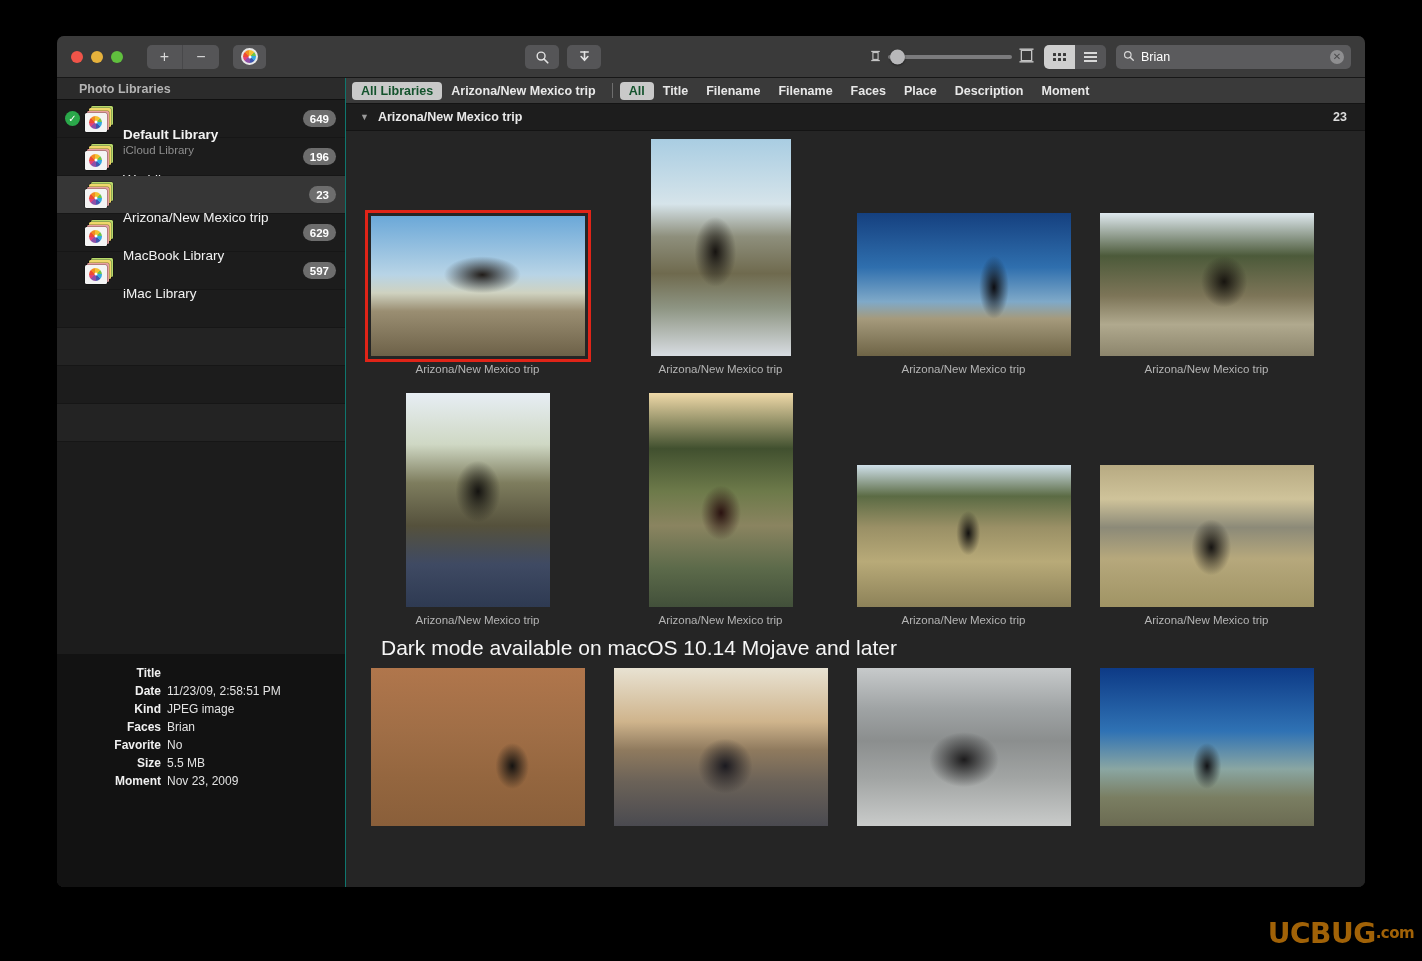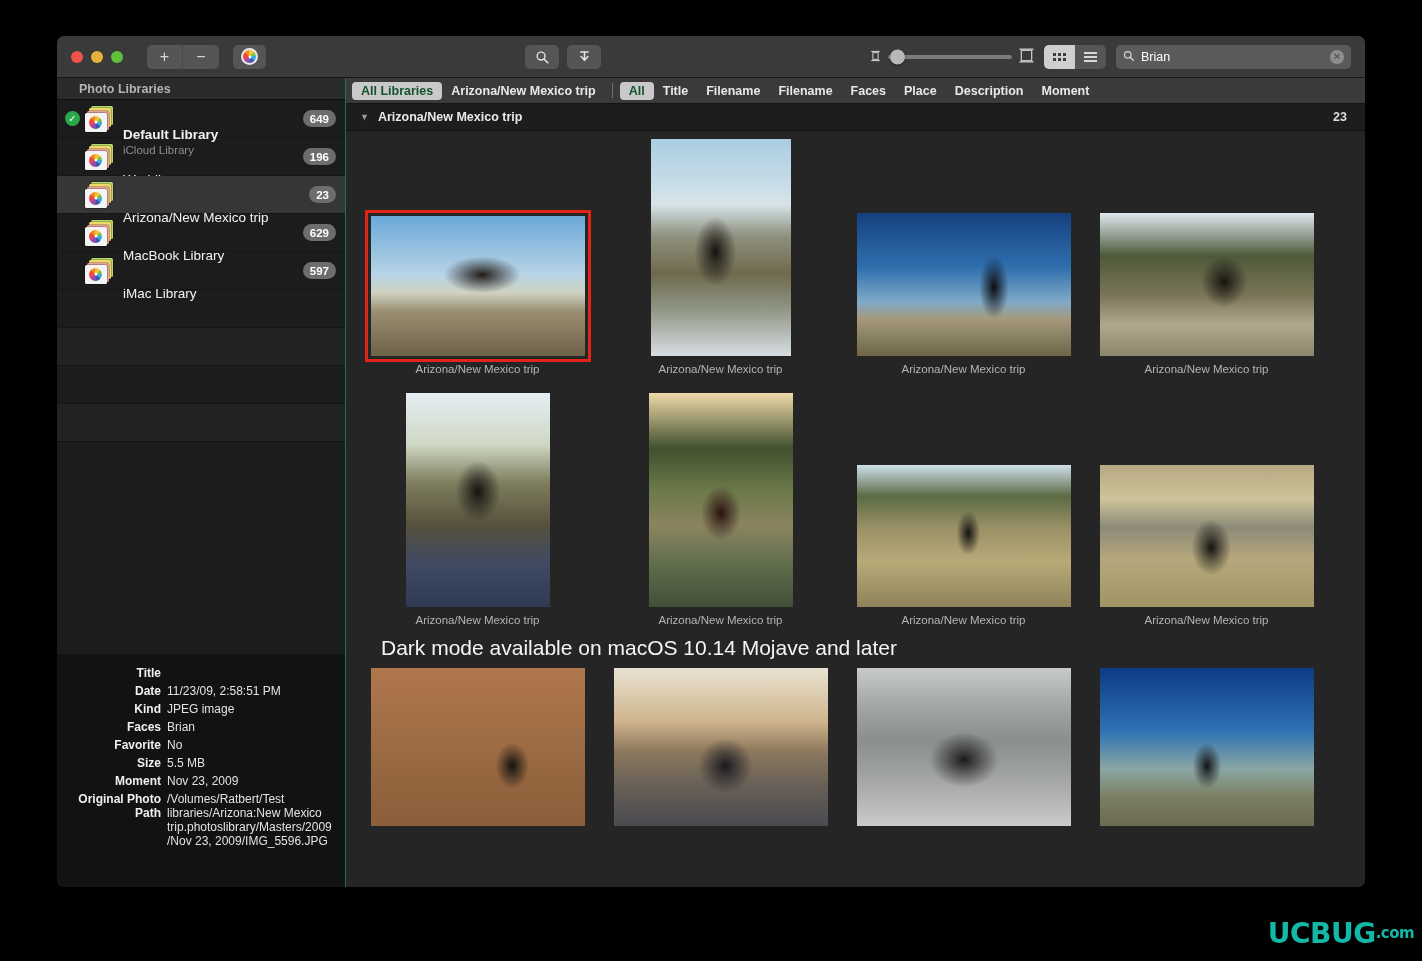--- a/index.html
+++ b/index.html
@@ -401,21 +401,21 @@
       radial-gradient(ellipse 12% 26% at 50% 62%, #121316 0%, rgba(18,19,22,0) 56%),
       linear-gradient(180deg, #0d3a86 0%, #2f72b4 40%, #8aa6a2 64%, #7a7e62 82%, #6b6b52 100%);
   }
 
   
   .watermark {
     position: absolute;
     right: 0px; bottom: 0px;
     width: 162px; height: 56px;
     display: flex; align-items: center; justify-content: center;
-    color: #14b8a6;
+    color: #a16207;
     font-size: 28px; font-weight: bold;
     letter-spacing: -0.5px;
     font-family: "DejaVu Sans", sans-serif;
   }
   .watermark .dotcom { font-size: 15px; font-weight: bold; }
 </style>
 </head>
 <body>
 
 <div id="app">
@@ -619,24 +619,20 @@
           <span class="info-key">Favorite</span>
           <span class="info-val">No</span>
         </div>
         <div class="info-row">
           <span class="info-key">Size</span>
           <span class="info-val">5.5 MB</span>
         </div>
         <div class="info-row">
           <span class="info-key">Moment</span>
           <span class="info-val">Nov 23, 2009</span>
-        </div>
-        <div class="info-row">
-          <span class="info-key">Original Photo Path</span>
-          <span class="info-val">/Volumes/Ratbert/Test libraries/Arizona:New Mexico trip.photoslibrary/Masters/2009/Nov 23, 2009/IMG_5596.JPG</span>
         </div>
       </div>
     </div>
 
     <div class="main">
 
       <div class="filterbar">
         <span class="fb-item pill">All Libraries</span>
         <span class="fb-item">Arizona/New Mexico trip</span>
         <span class="fb-sep"></span>

